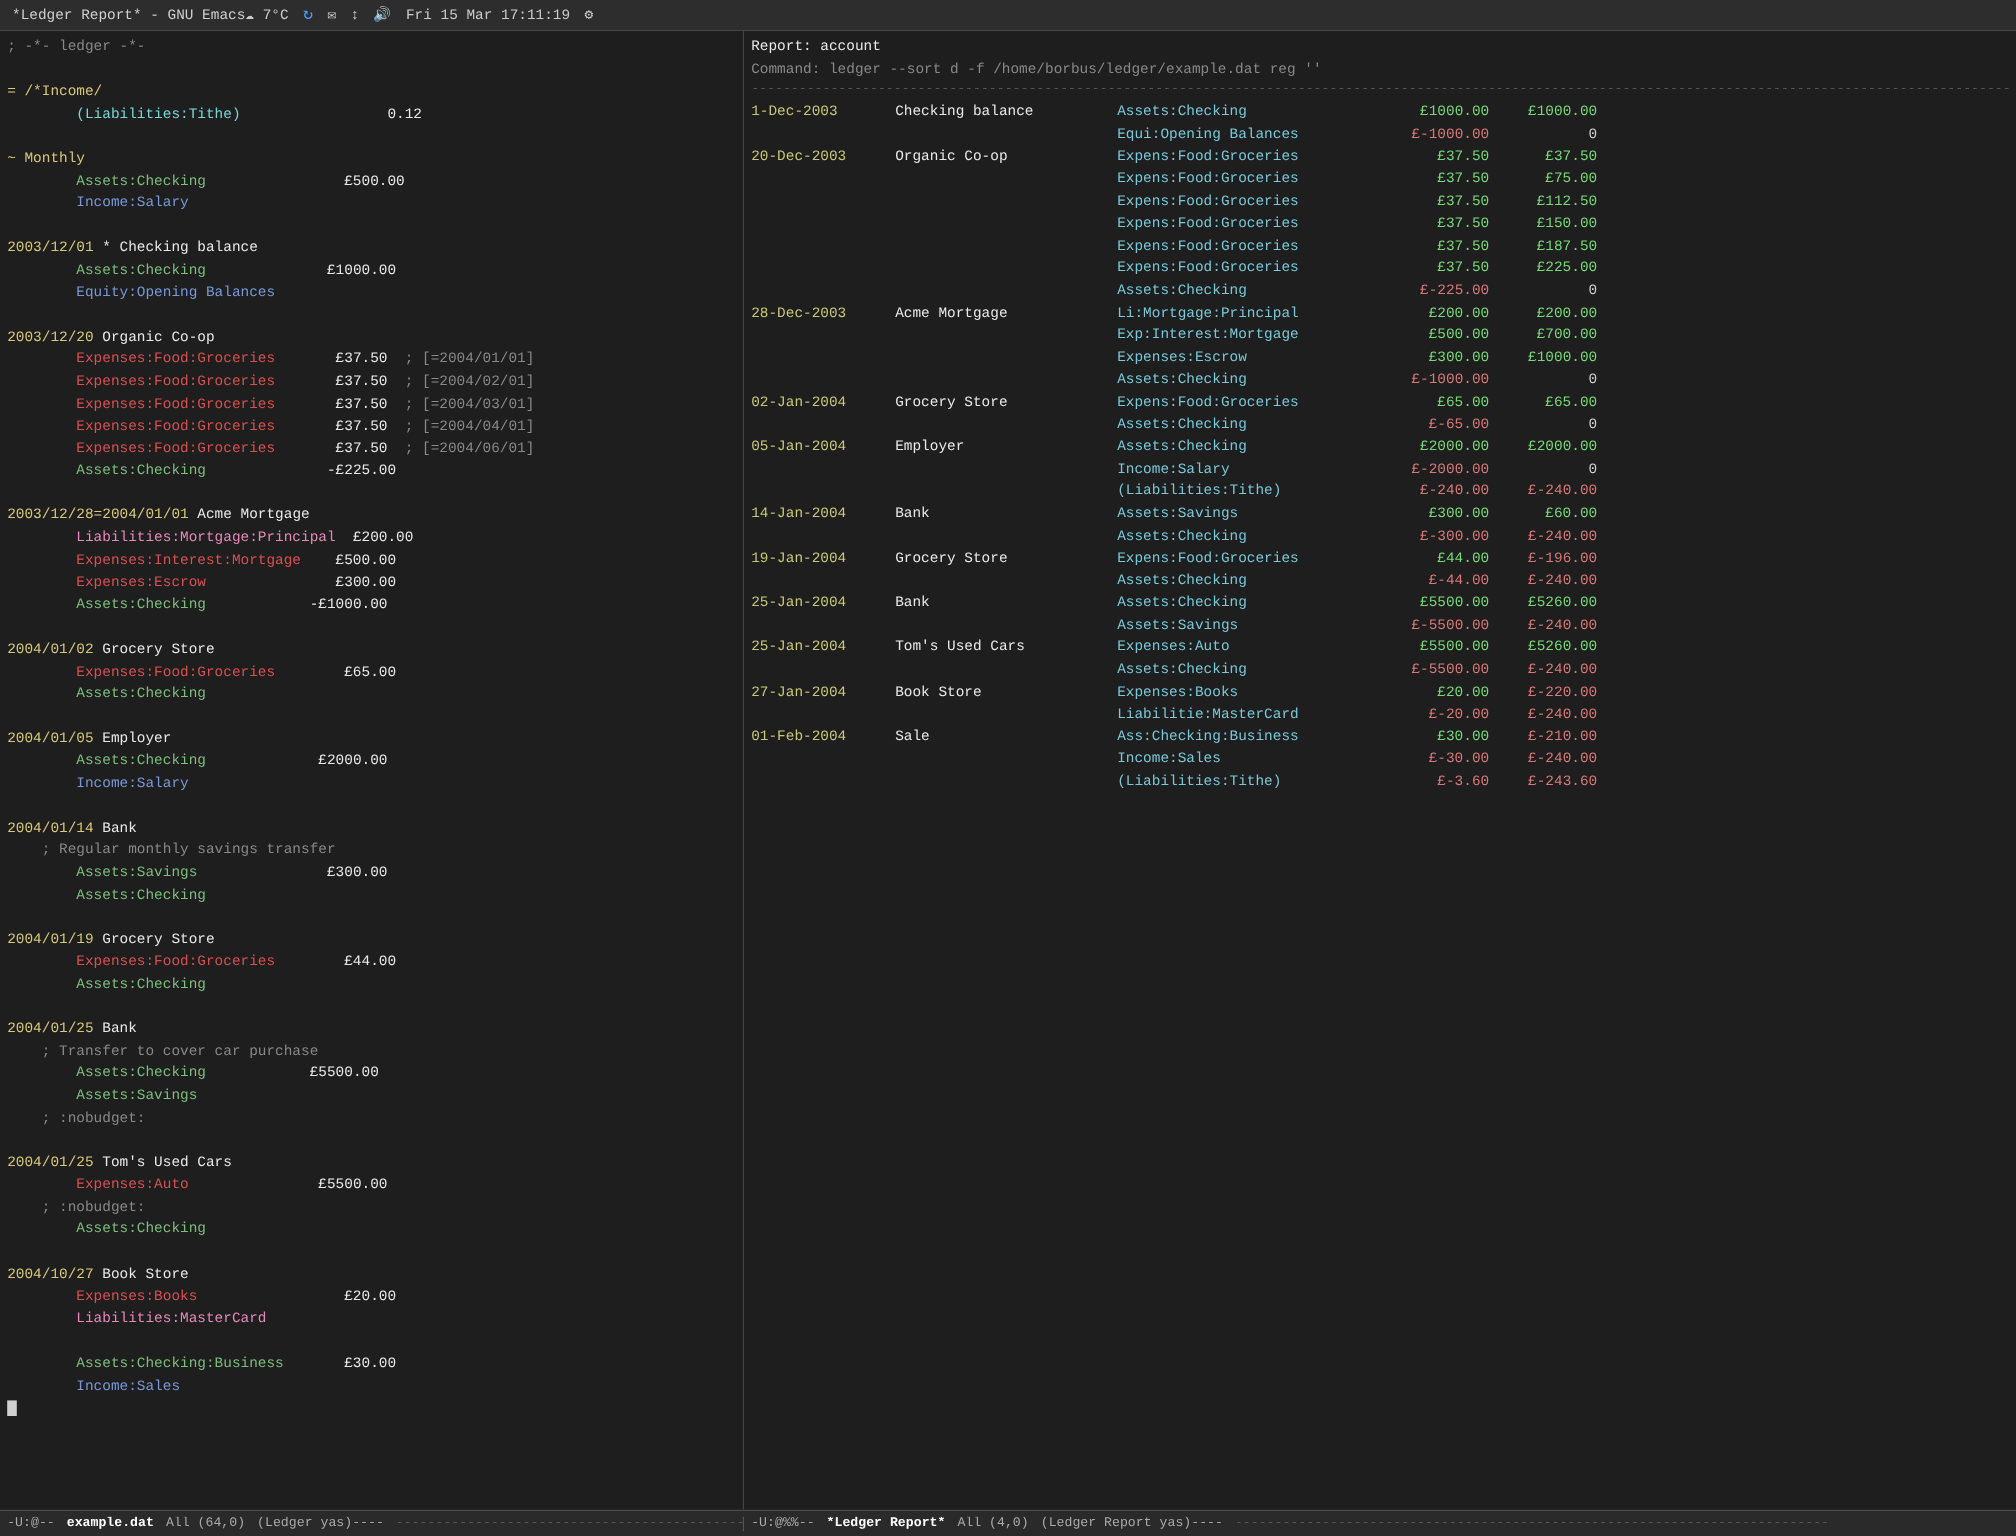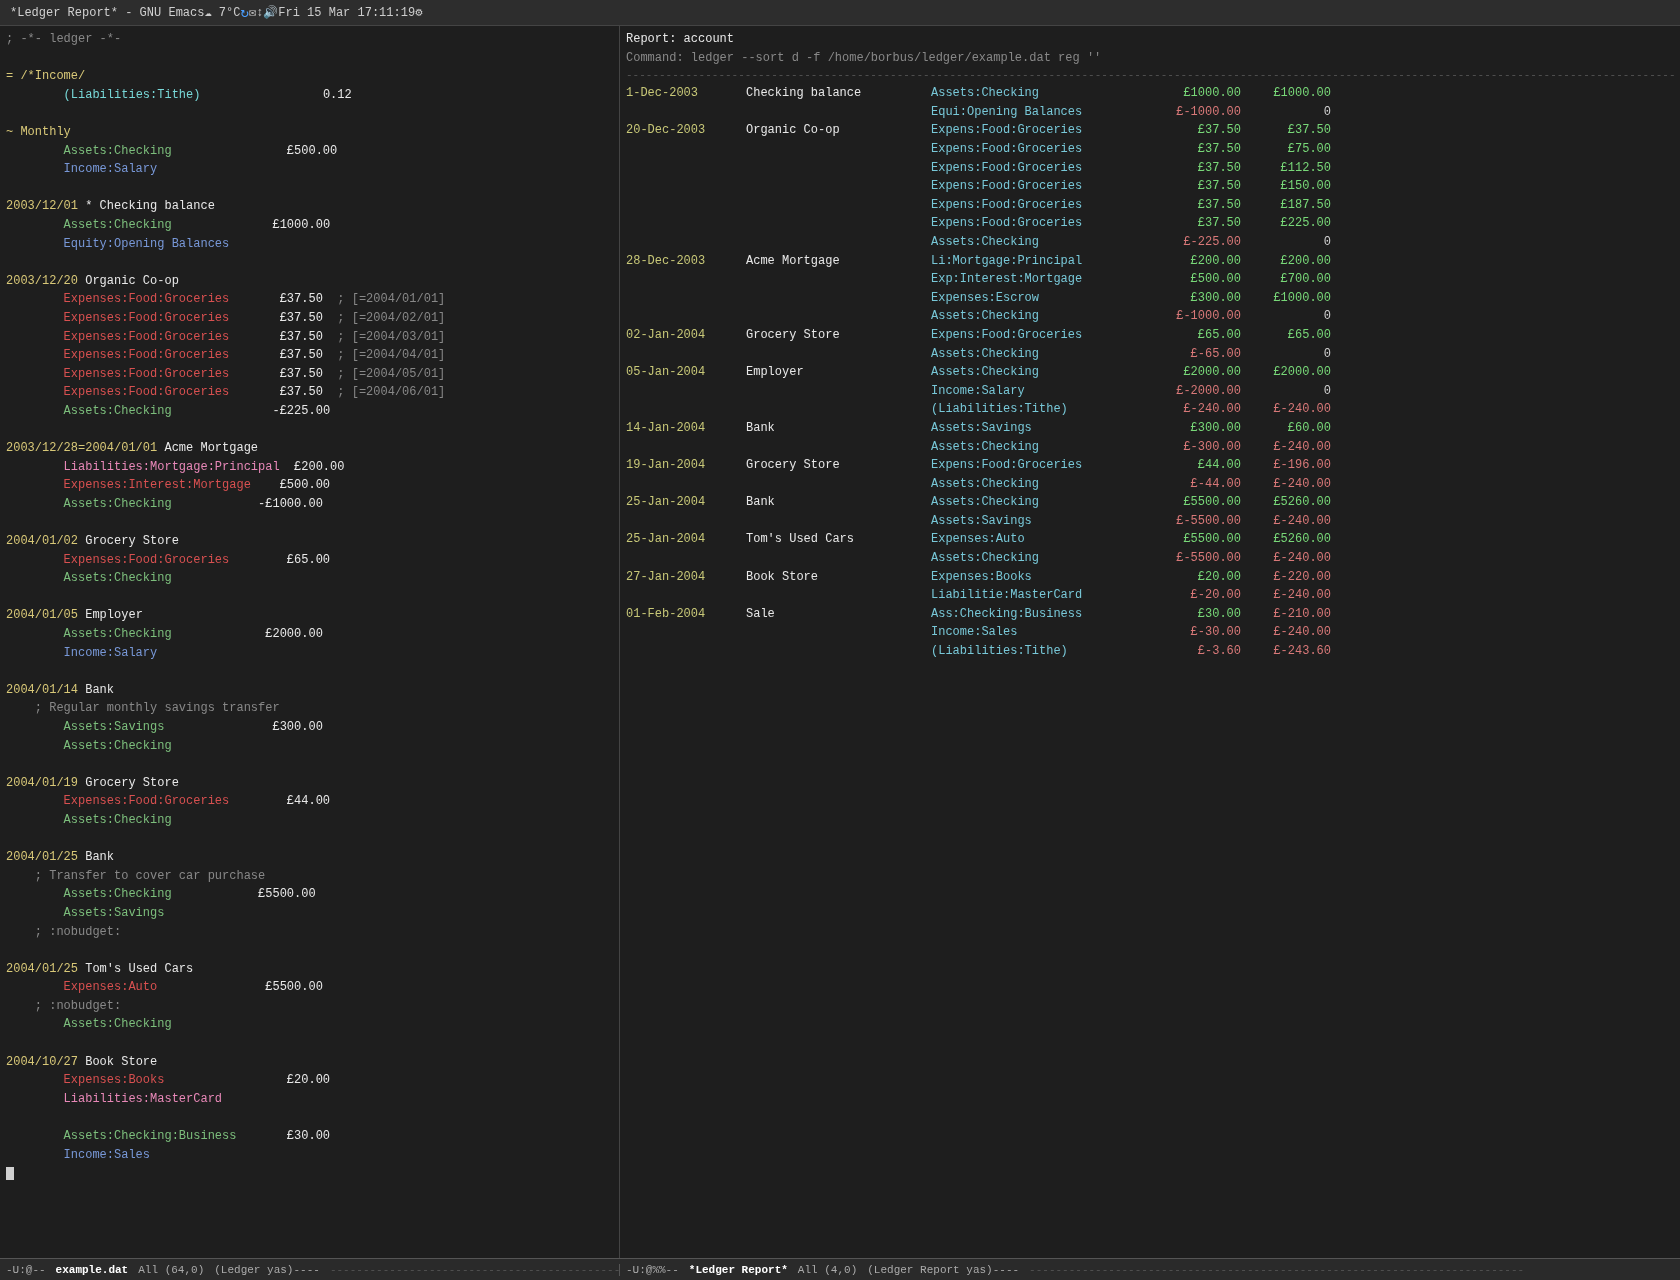--- a/index.html
+++ b/index.html
@@ -18,21 +18,21 @@
       height: 26px;
       display: flex;
       align-items: center;
       justify-content: flex-start;
       padding: 0 10px;
       border-bottom: 1px solid #444;
     }
     #titlebar-right {
       display: flex;
       align-items: center;
-      gap: 0;
+      gap: 12px;
       color: #ccc;
       font-size: 12px;
     }
 
     
     #main {
       display: flex;
       height: calc(1280px - 26px - 22px);
     }
 
@@ -158,27 +158,27 @@
     <div class="line"> </div>
     <div class="line"><span class="yellow">2003/12/01</span> <span class="white">* Checking balance</span></div>
     <div class="line">    <span class="green">    Assets:Checking</span>              <span class="white">£1000.00</span></div>
     <div class="line blue">        Equity:Opening Balances</div>
     <div class="line"> </div>
     <div class="line"><span class="yellow">2003/12/20</span> <span class="white">Organic Co-op</span></div>
     <div class="line">        <span class="red">Expenses:Food:Groceries</span>       <span class="white">£37.50</span>  <span class="gray">; [=2004/01/01]</span></div>
     <div class="line">        <span class="red">Expenses:Food:Groceries</span>       <span class="white">£37.50</span>  <span class="gray">; [=2004/02/01]</span></div>
     <div class="line">        <span class="red">Expenses:Food:Groceries</span>       <span class="white">£37.50</span>  <span class="gray">; [=2004/03/01]</span></div>
     <div class="line">        <span class="red">Expenses:Food:Groceries</span>       <span class="white">£37.50</span>  <span class="gray">; [=2004/04/01]</span></div>
-    <div class="line">        <span class="red">Expenses:Food:Groceries</span>       <span class="white">£37.50</span>  <span class="gray">; [=2004/05/01]</span></div>
     <div class="line">        <span class="red">Expenses:Food:Groceries</span>       <span class="white">£37.50</span>  <span class="gray">; [=2004/06/01]</span></div>
     <div class="line">        <span class="green">Assets:Checking</span>              <span class="white">-£225.00</span></div>
     <div class="line"> </div>
     <div class="line"><span class="yellow">2003/12/28=2004/01/01</span> <span class="white">Acme Mortgage</span></div>
     <div class="line">        <span class="pink">Liabilities:Mortgage:Principal</span>  <span class="white">£200.00</span></div>
     <div class="line">        <span class="red">Expenses:Interest:Mortgage</span>    <span class="white">£500.00</span></div>
+    <div class="line">        <span class="red">Expenses:Escrow</span>               <span class="white">£300.00</span></div>
     <div class="line">        <span class="green">Assets:Checking</span>            <span class="white">-£1000.00</span></div>
     <div class="line"> </div>
     <div class="line"><span class="yellow">2004/01/02</span> <span class="white">Grocery Store</span></div>
     <div class="line">        <span class="red">Expenses:Food:Groceries</span>        <span class="white">£65.00</span></div>
     <div class="line green">        Assets:Checking</div>
     <div class="line"> </div>
     <div class="line"><span class="yellow">2004/01/05</span> <span class="white">Employer</span></div>
     <div class="line">        <span class="green">Assets:Checking</span>             <span class="white">£2000.00</span></div>
     <div class="line blue">        Income:Salary</div>
     <div class="line"> </div>

